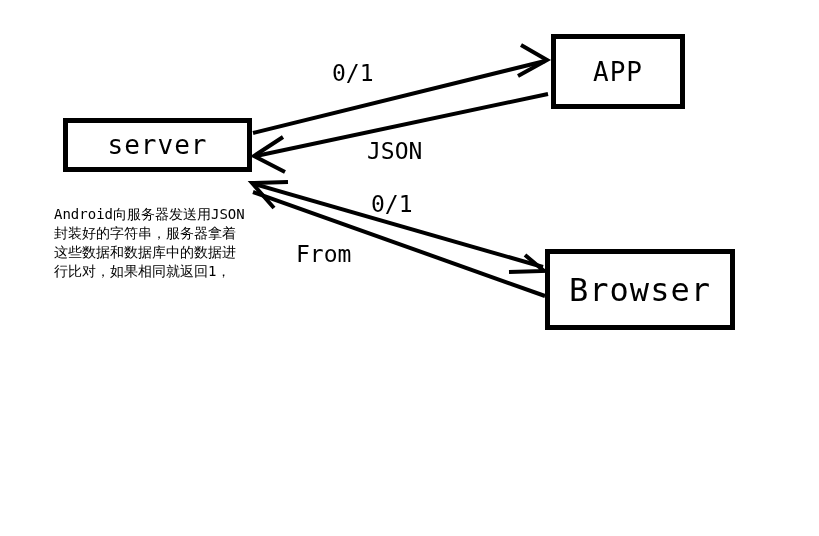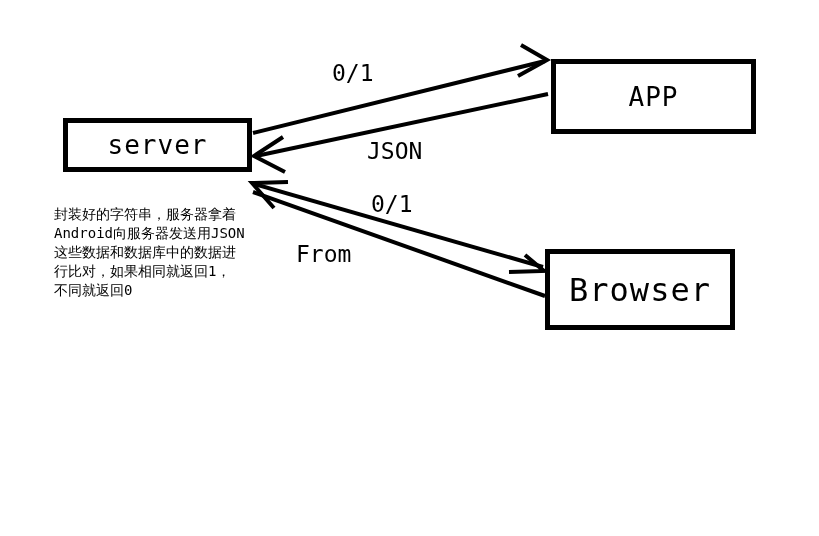--- a/index.html
+++ b/index.html
@@ -34,23 +34,22 @@
   #node-server {
     left: 63px;
     top: 118px;
     width: 189px;
     height: 54px;
   }
   #node-server .node-label { font-size: 26px; }
   #node-app {
     left: 551px;
     top: 34px;
-    width: 205px;
+    width: 134px;
     height: 75px;
-    margin-top: 25px;
   }
   #node-app .node-label { font-size: 26px; }
   #node-browser {
     left: 545px;
     top: 249px;
     width: 190px;
     height: 81px;
   }
   #node-browser .node-label { font-size: 32px; }
 
@@ -131,20 +130,19 @@
 
   <div class="edge-label" id="label-app-up">0/1</div>
 
   <div class="edge-label" id="label-app-down">JSON</div>
 
   <div class="edge-label" id="label-br-up">0/1</div>
 
   <div class="edge-label" id="label-br-down">From</div>
 
   <div id="annotation">
+    <div>Android向服务器发送用JSON</div>
     <div>封装好的字符串，服务器拿着</div>
-    <div>Android向服务器发送用JSON</div>
     <div>这些数据和数据库中的数据进</div>
     <div>行比对，如果相同就返回1，</div>
-    <div>不同就返回0</div>
   </div>
 
 </div>
 
 </body></html>

